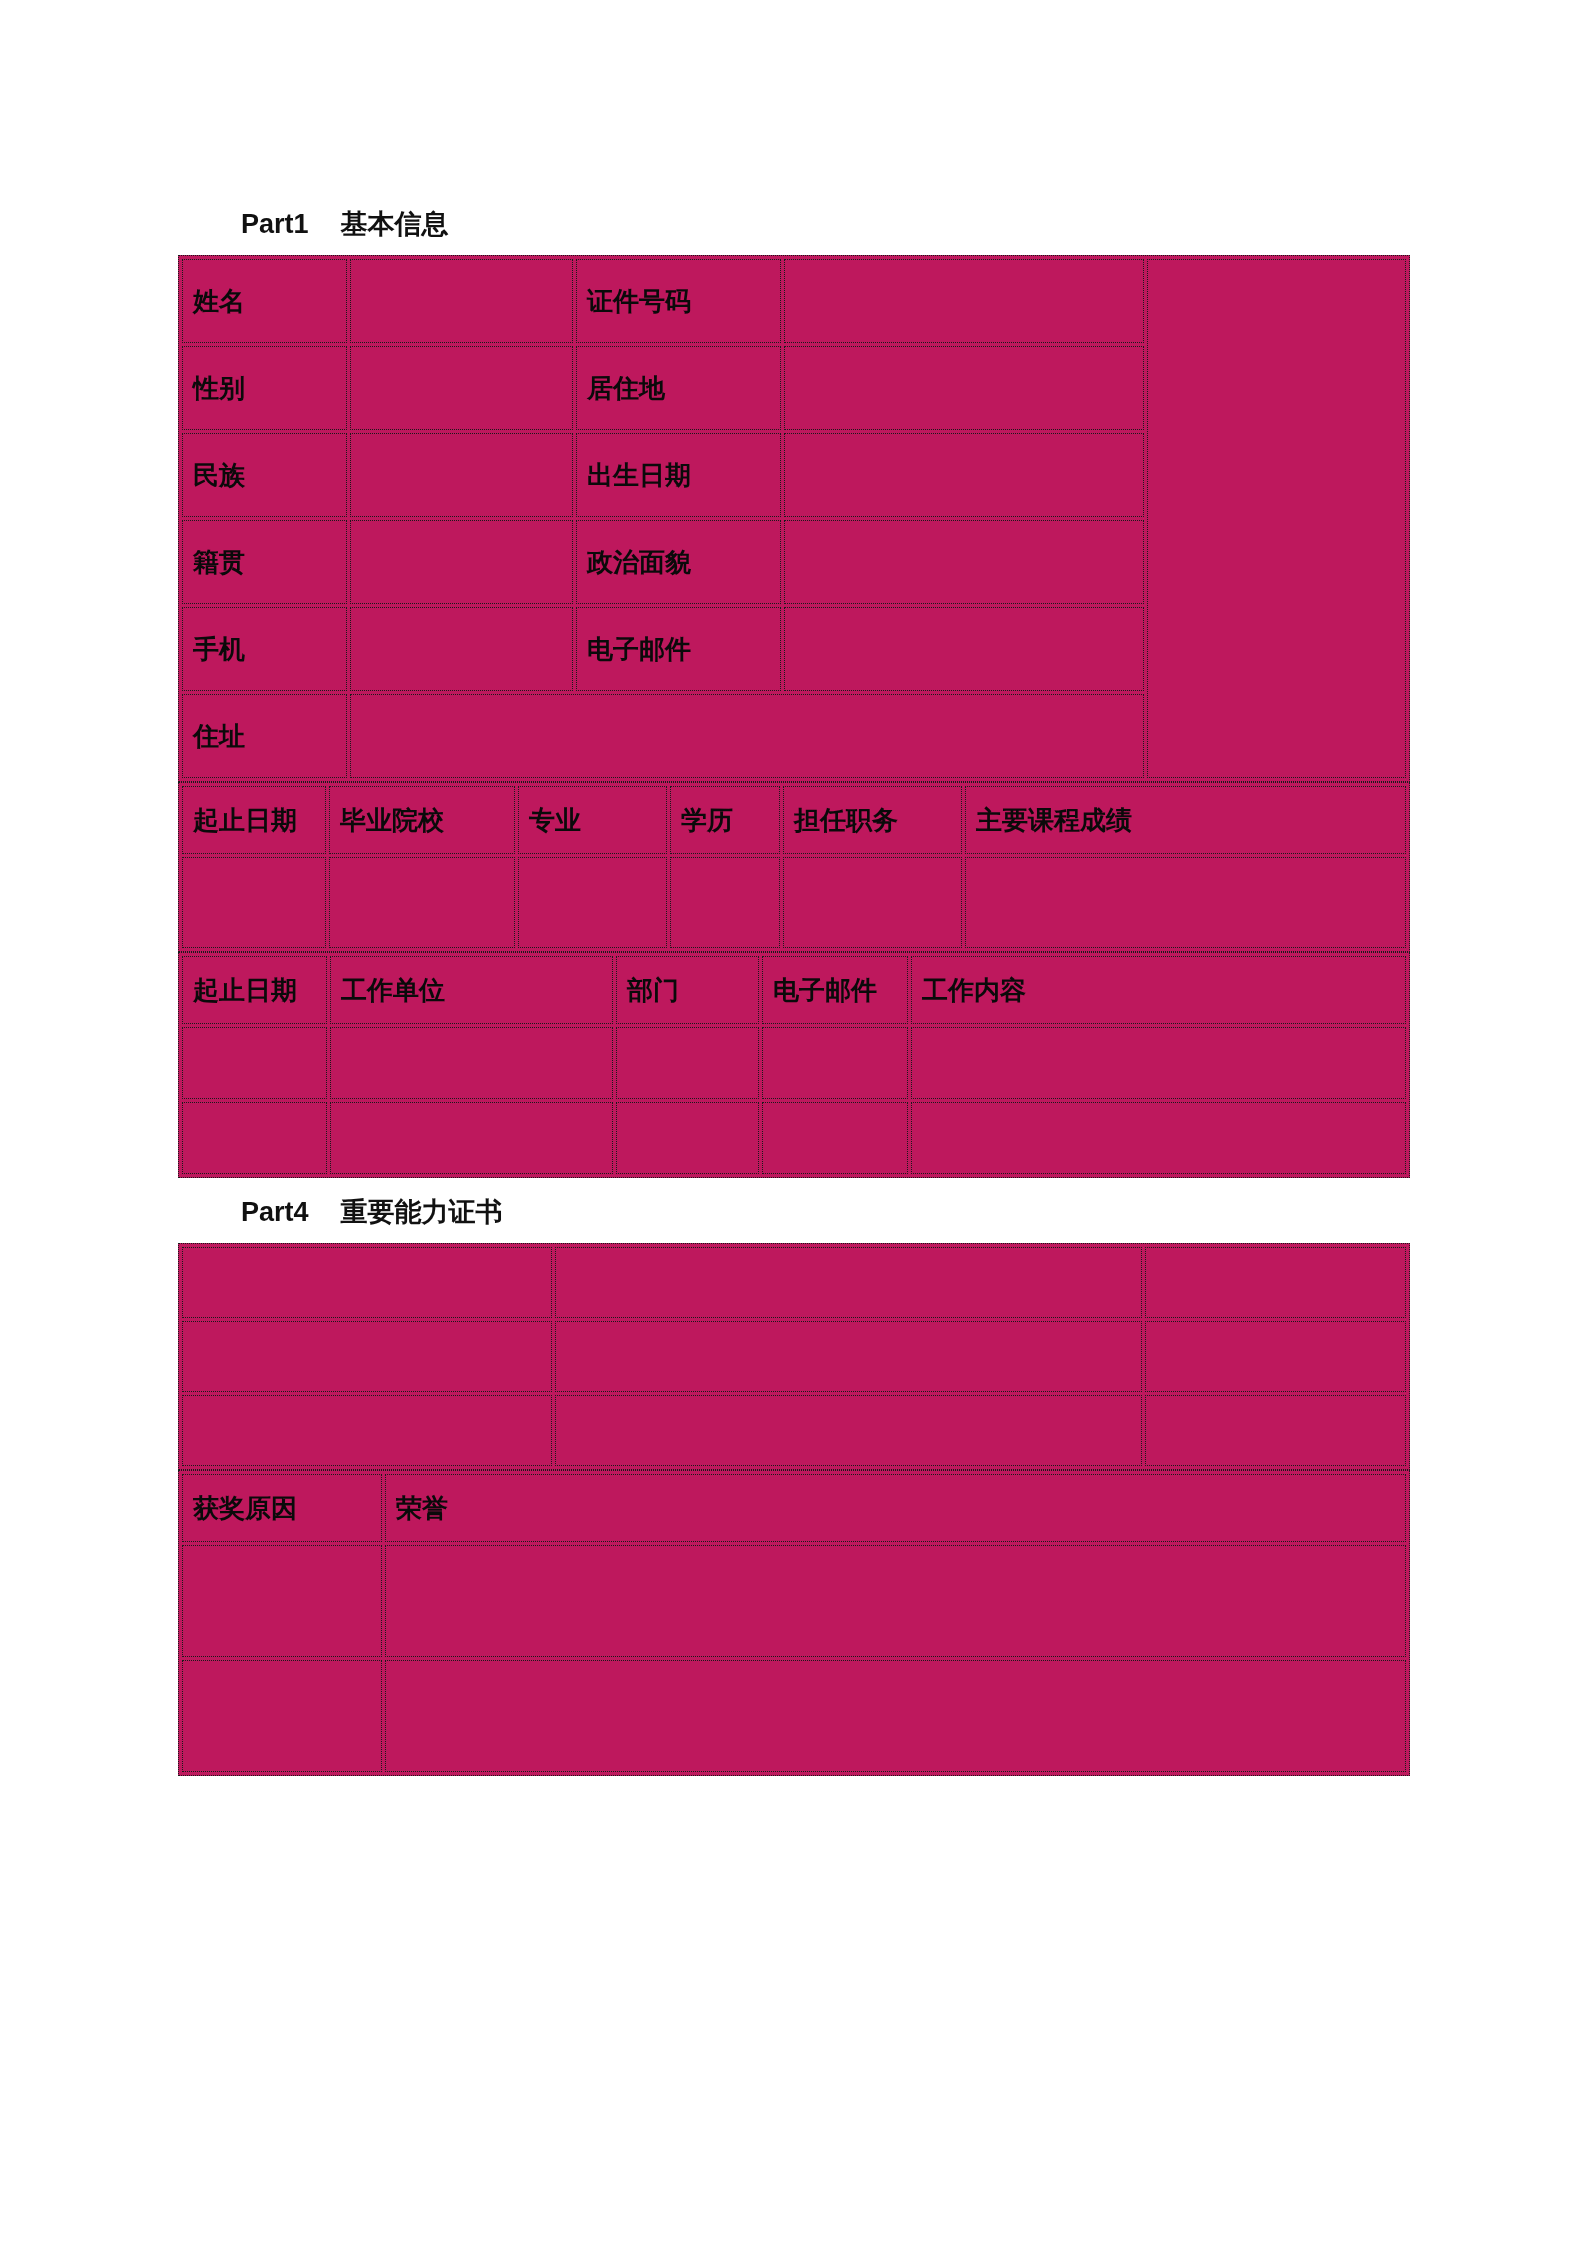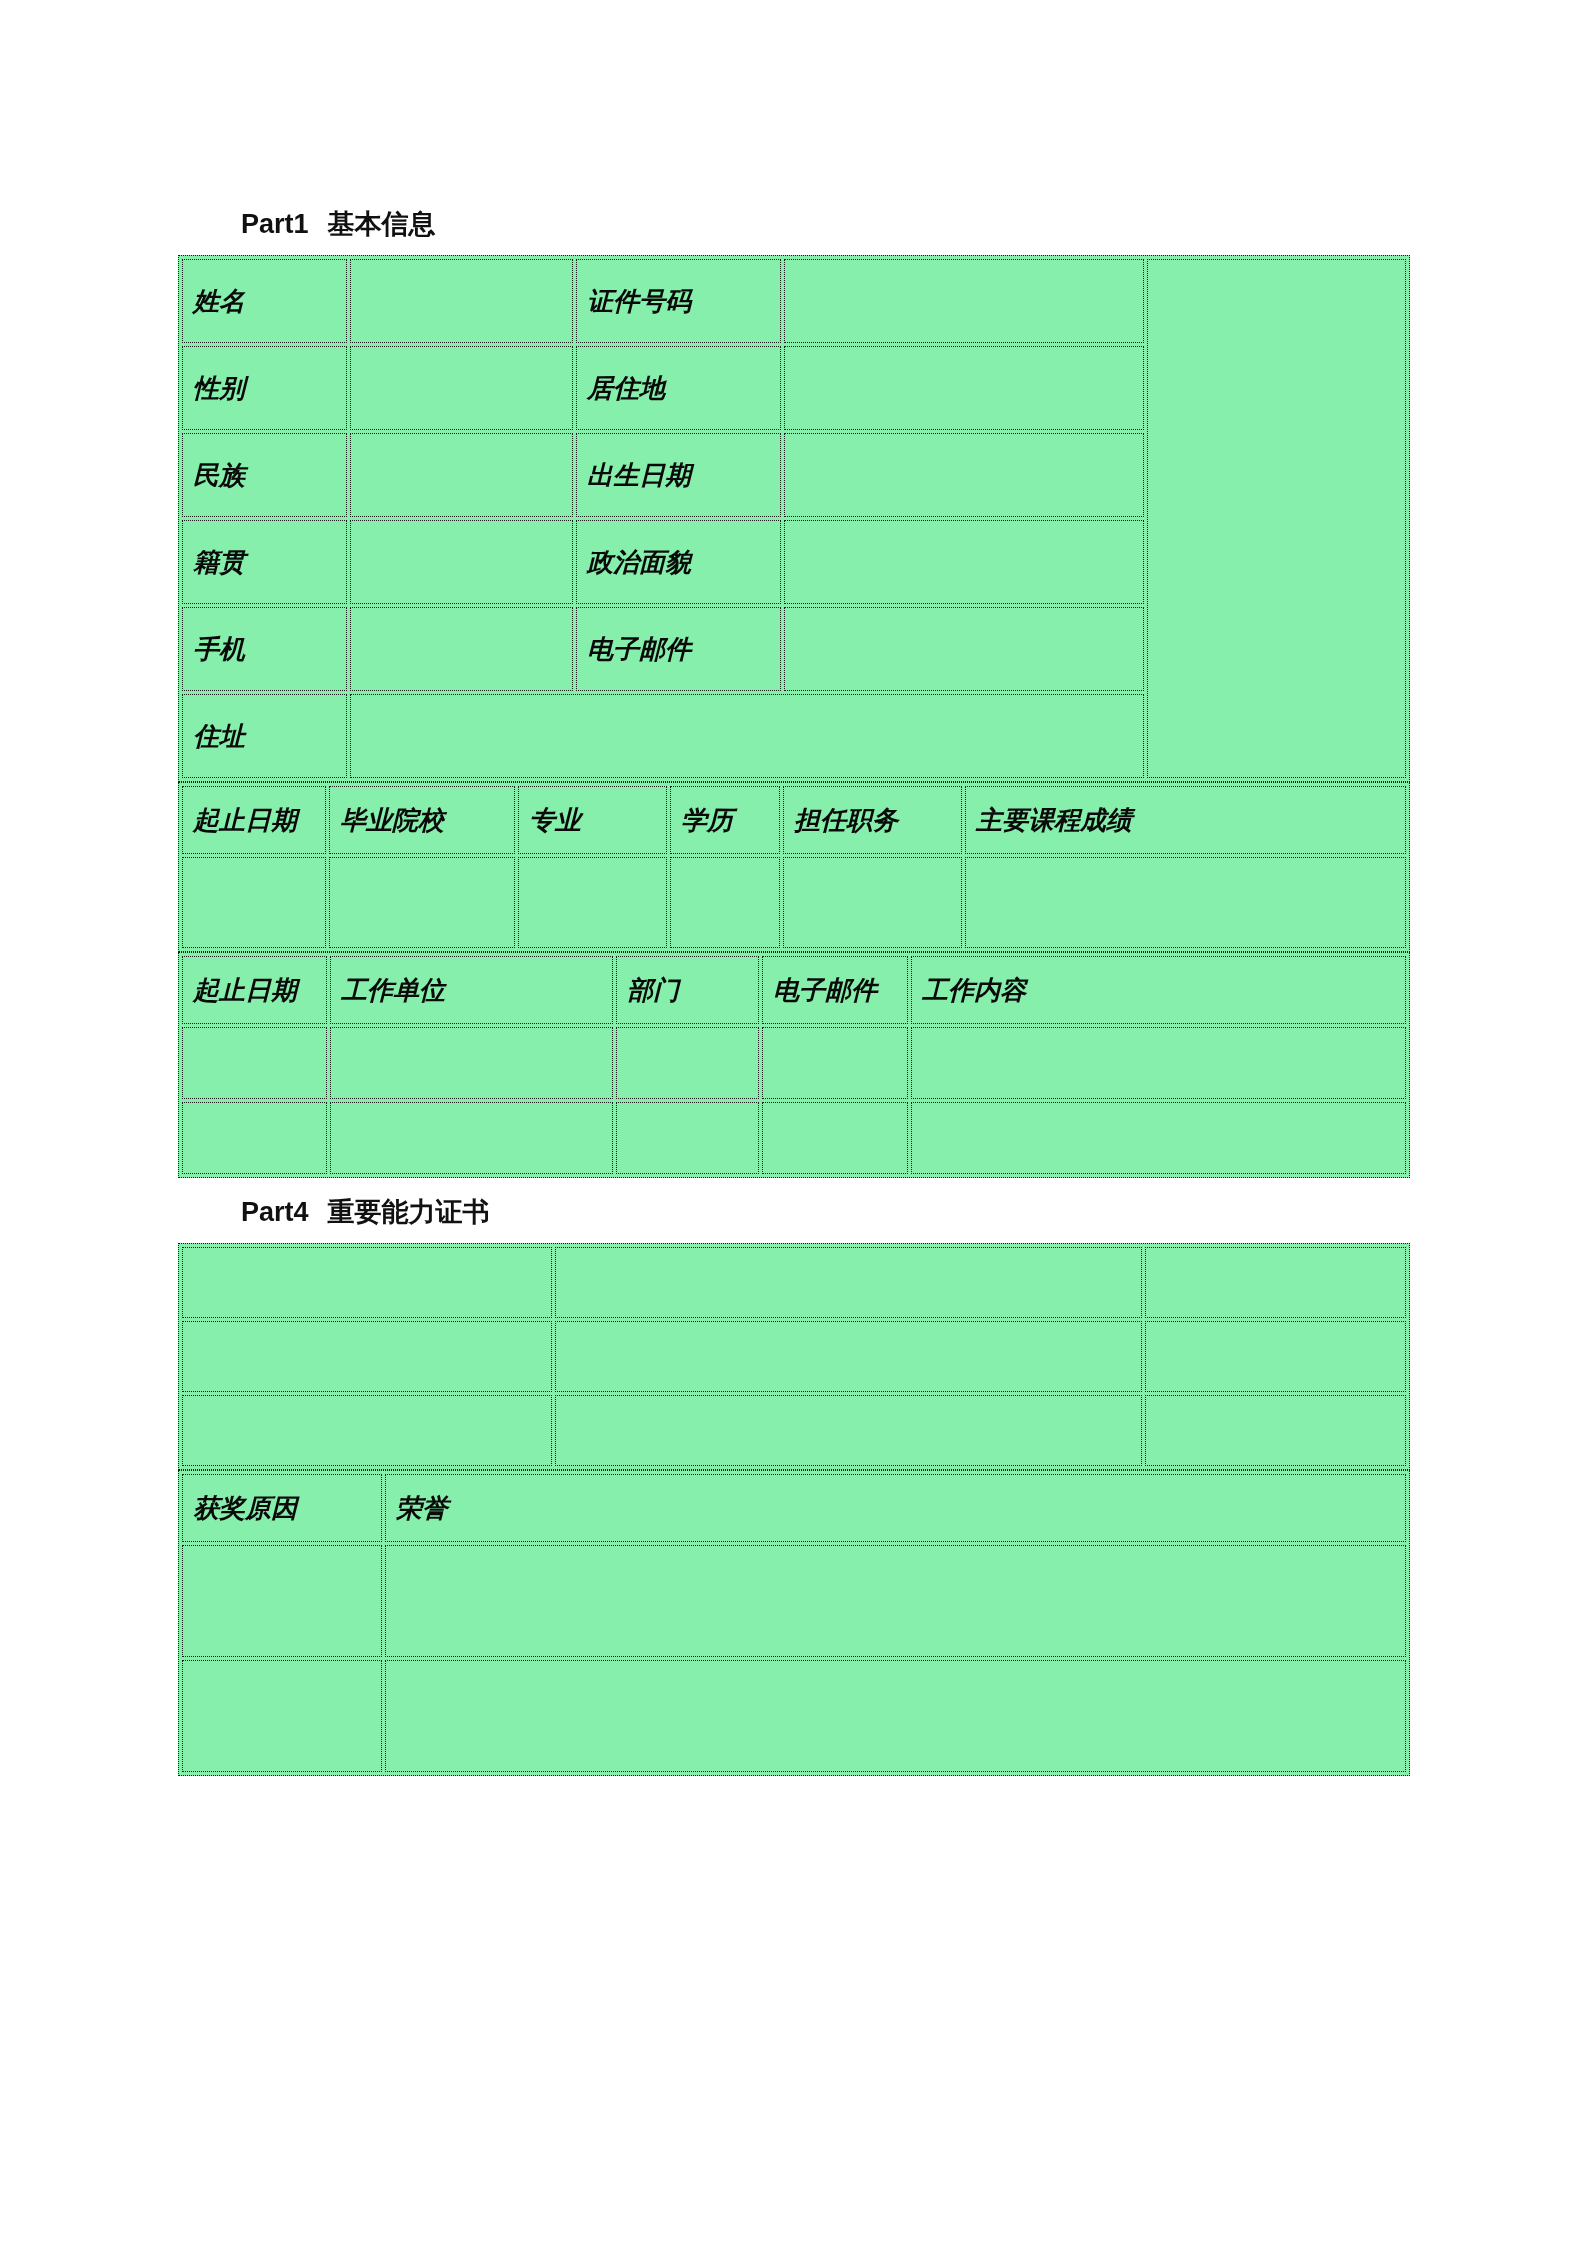--- a/index.html
+++ b/index.html
@@ -3,31 +3,31 @@
 <meta charset="utf-8">
 <style>
   html,body{margin:0;padding:0;}
   body{
     width:1587px;height:2245px;background:#ffffff;
     font-family:"Liberation Sans","DejaVu Sans",sans-serif;
     color:#0a0a0a;position:relative;overflow:hidden;
   }
   .content{width:1232px;margin-left:178px;}
   .part-title{
-    display:flex;align-items:baseline;gap:19px;
+    display:flex;align-items:baseline;gap:32px;
     margin:17px 0 13px 63px;
     font-size:27px;font-weight:bold;line-height:34px;color:#111;
     white-space:nowrap;
   }
   .part-title.first{margin-top:207px;}
   .part-title{margin-bottom:14px;}
   table.doc{
     width:1232px;table-layout:fixed;
     border-collapse:separate;border-spacing:3px;
-    border:1px dotted #1a1a1a;background:#86efac;font-style:italic;
+    border:1px dotted #1a1a1a;background:#be185d;
   }
   table.doc td{
     border:1px dotted #1a1a1a;
     vertical-align:middle;
     padding:0 10px;
     font-size:26px;font-weight:bold;color:#0a0a0a;
     overflow:hidden;white-space:nowrap;
     box-sizing:border-box;
   }
   td.blank{font-weight:normal;}

